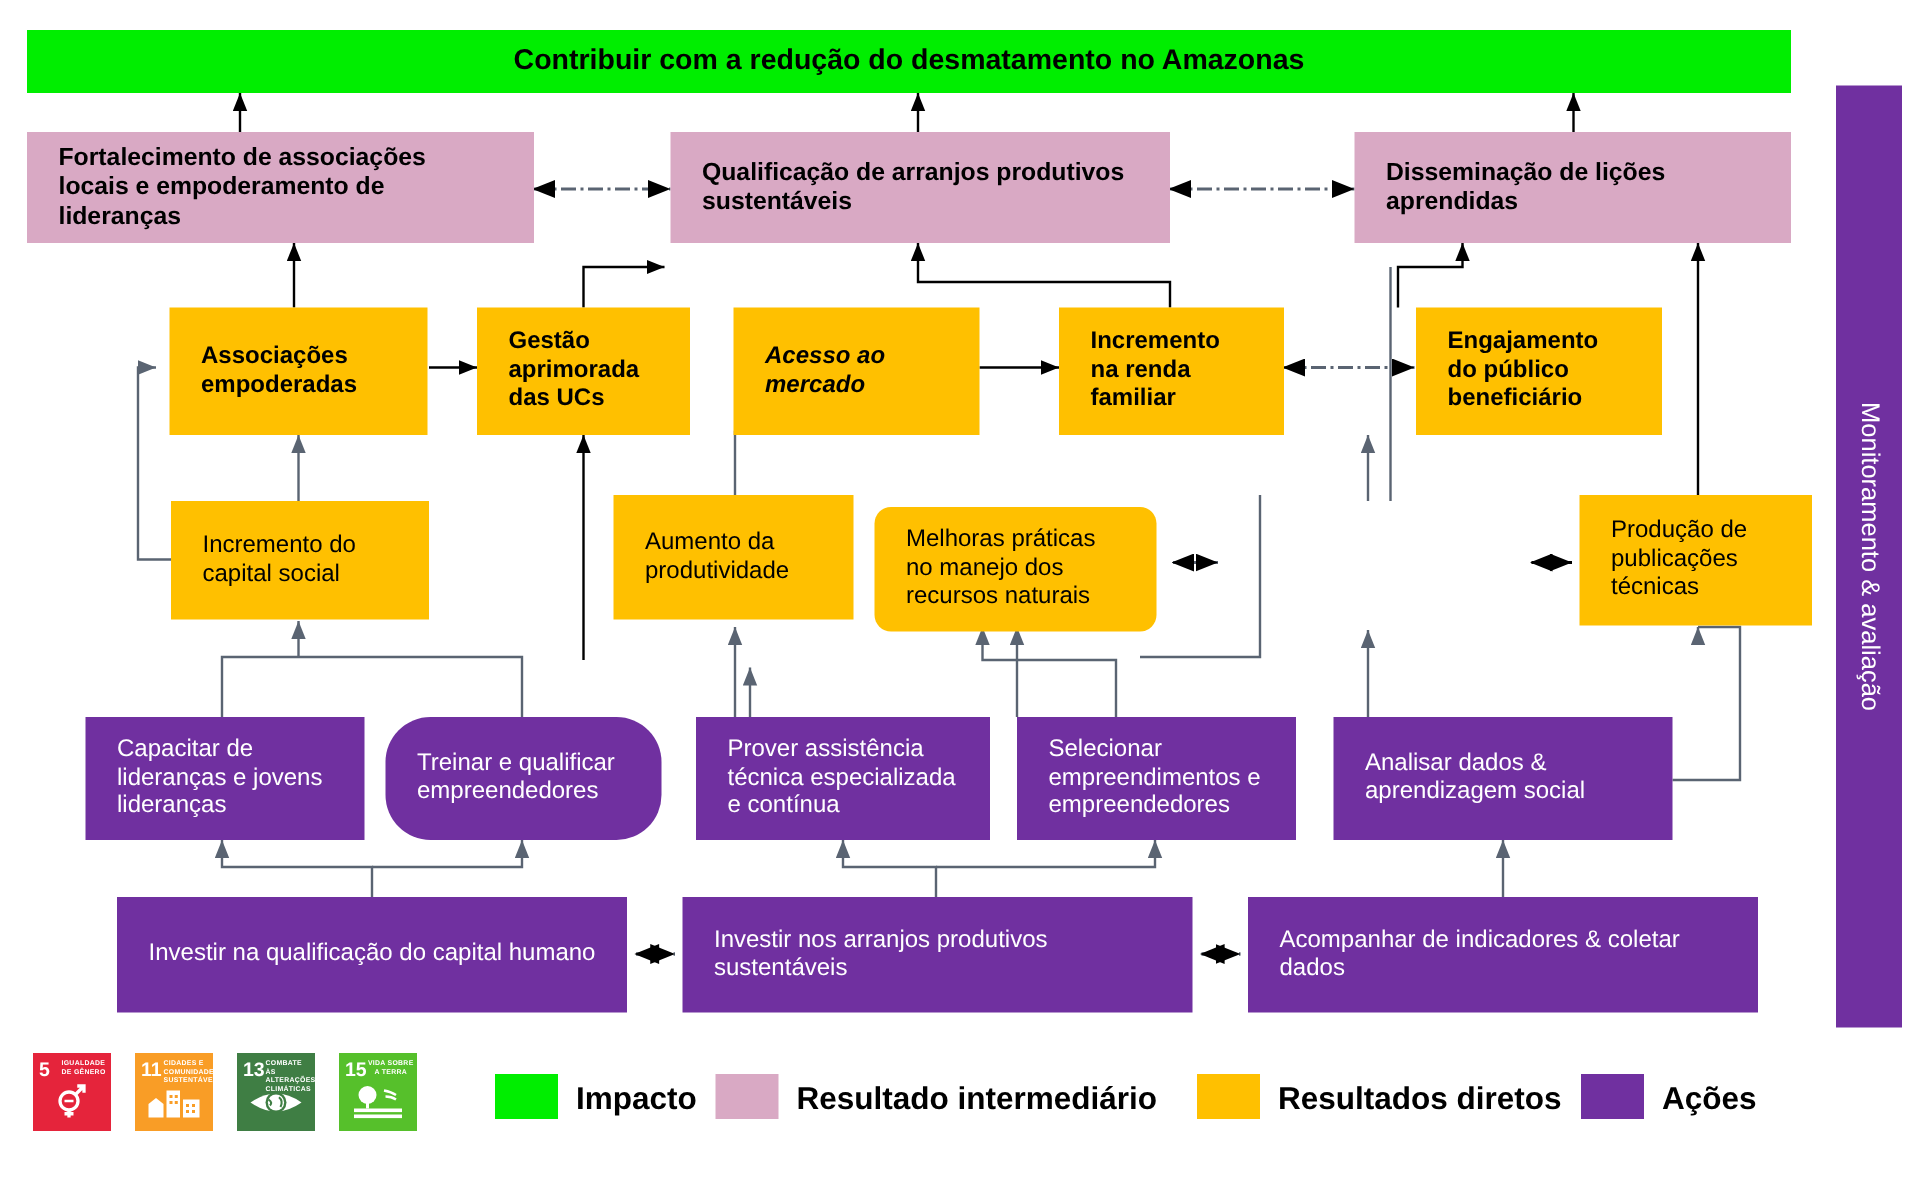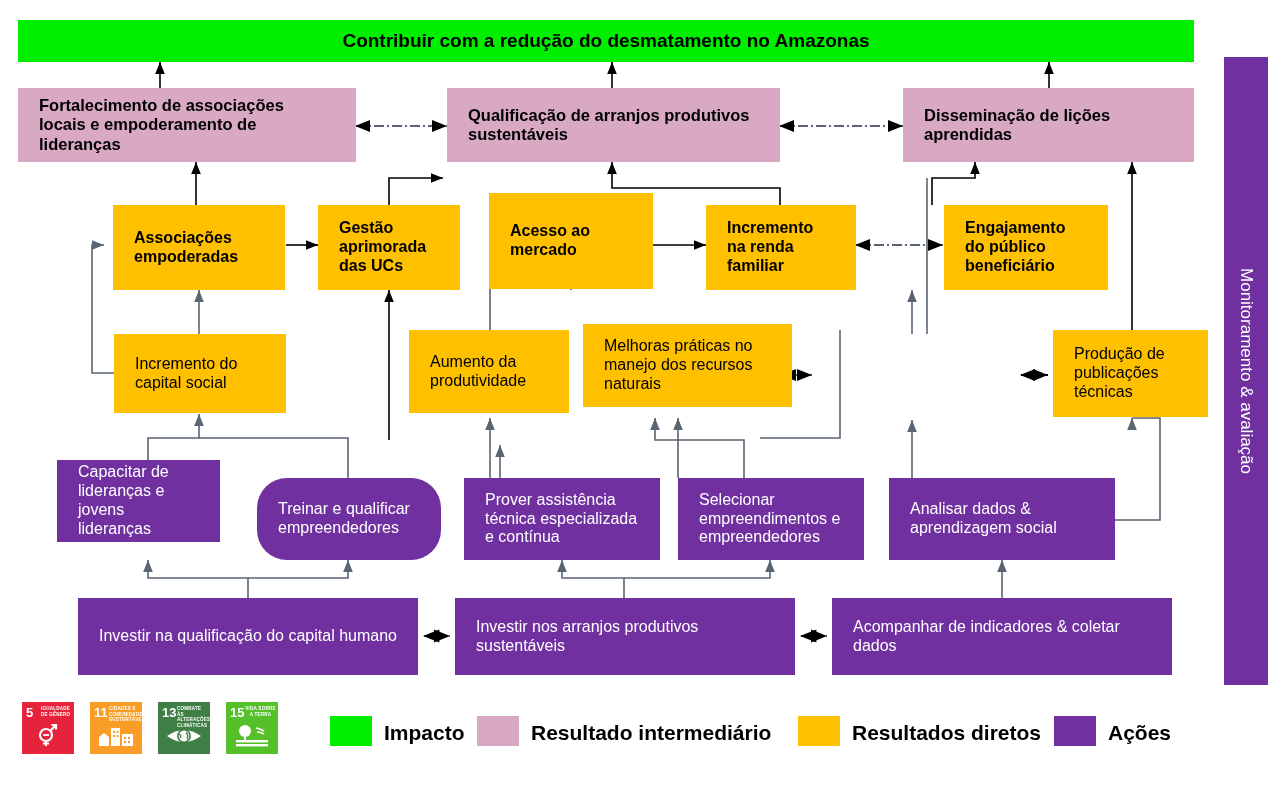--- a/index.html
+++ b/index.html
@@ -175,30 +175,30 @@
   </svg>
 
   <div class="box impact" style="left:18px;top:20px;width:1176px;height:42px;">Contribuir  com a redução do desmatamento no Amazonas</div>
 
   <div class="box interm" style="left:18px;top:88px;width:338px;height:74px;">Fortalecimento de associações locais e empoderamento de lideranças</div>
   <div class="box interm" style="left:447px;top:88px;width:333px;height:74px;">Qualificação de arranjos produtivos sustentáveis</div>
   <div class="box interm" style="left:903px;top:88px;width:291px;height:74px;">Disseminação de lições aprendidas</div>
 
   <div class="box direct b" style="left:113px;top:205px;width:172px;height:85px;">Associações empoderadas</div>
   <div class="box direct b" style="left:318px;top:205px;width:142px;height:85px;">Gestão aprimorada das UCs</div>
-  <div class="box direct b" style="left:489px;top:193px;width:164px;height:96px;">Acesso ao mercado</div>
+  <div class="box direct b" style="left:489px;top:205px;width:164px;height:85px;font-style:italic;">Acesso ao mercado</div>
   <div class="box direct b" style="left:706px;top:205px;width:150px;height:85px;">Incremento na renda familiar</div>
   <div class="box direct b" style="left:944px;top:205px;width:164px;height:85px;">Engajamento do público beneficiário</div>
 
   <div class="box direct" style="left:114px;top:334px;width:172px;height:79px;">Incremento do capital social</div>
   <div class="box direct" style="left:409px;top:330px;width:160px;height:83px;">Aumento da produtividade</div>
-  <div class="box direct" style="left:583px;top:324px;width:209px;height:83px;">Melhoras práticas no manejo dos recursos naturais</div>
+  <div class="box direct" style="left:583px;top:338px;width:188px;height:83px;border-radius:11px;">Melhoras práticas no manejo dos recursos naturais</div>
   <div class="box direct" style="left:1053px;top:330px;width:155px;height:87px;">Produção de publicações técnicas</div>
 
-  <div class="box action" style="left:57px;top:460px;width:163px;height:82px;">Capacitar de lideranças e jovens lideranças</div>
+  <div class="box action" style="left:57px;top:478px;width:186px;height:82px;">Capacitar de lideranças e jovens lideranças</div>
   <div class="box action" style="left:257px;top:478px;width:184px;height:82px;border-radius:30px;">Treinar e qualificar empreendedores</div>
   <div class="box action" style="left:464px;top:478px;width:196px;height:82px;">Prover assistência técnica especializada e contínua</div>
   <div class="box action" style="left:678px;top:478px;width:186px;height:82px;">Selecionar empreendimentos e empreendedores</div>
   <div class="box action" style="left:889px;top:478px;width:226px;height:82px;">Analisar dados &amp; aprendizagem social</div>
 
   <div class="box action" style="left:78px;top:598px;width:340px;height:77px;">Investir na qualificação do capital humano</div>
   <div class="box action" style="left:455px;top:598px;width:340px;height:77px;">Investir nos arranjos produtivos sustentáveis</div>
   <div class="box action" style="left:832px;top:598px;width:340px;height:77px;">Acompanhar de indicadores &amp; coletar dados</div>
 
   <div class="box sidebar" style="left:1224px;top:57px;width:44px;height:628px;">

